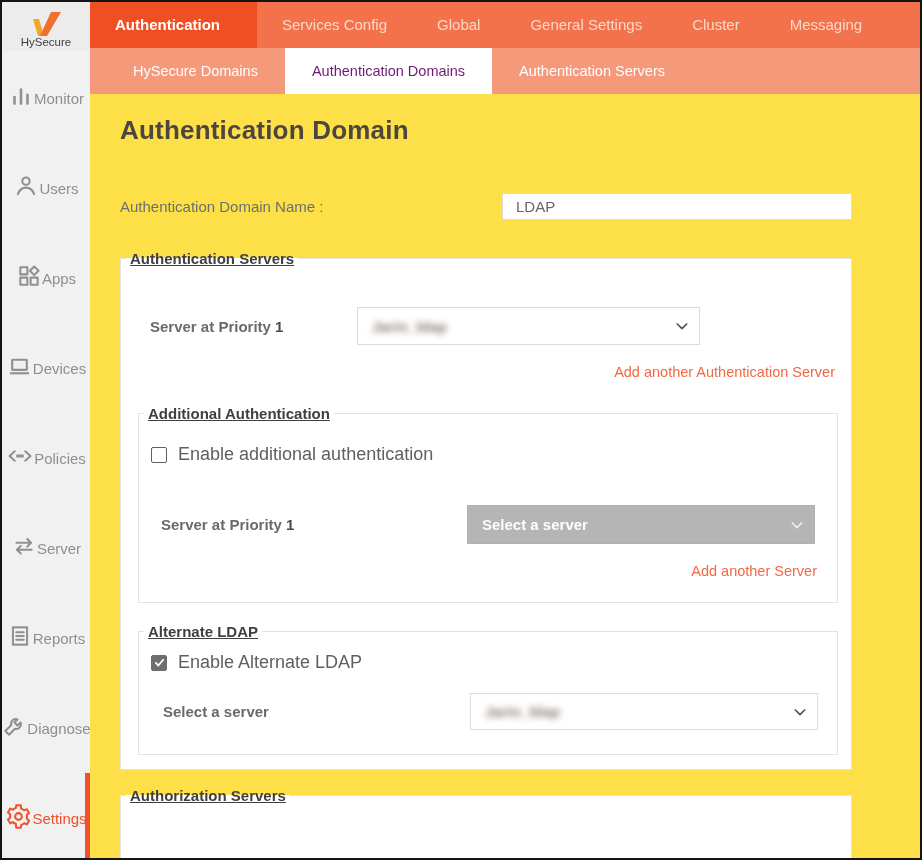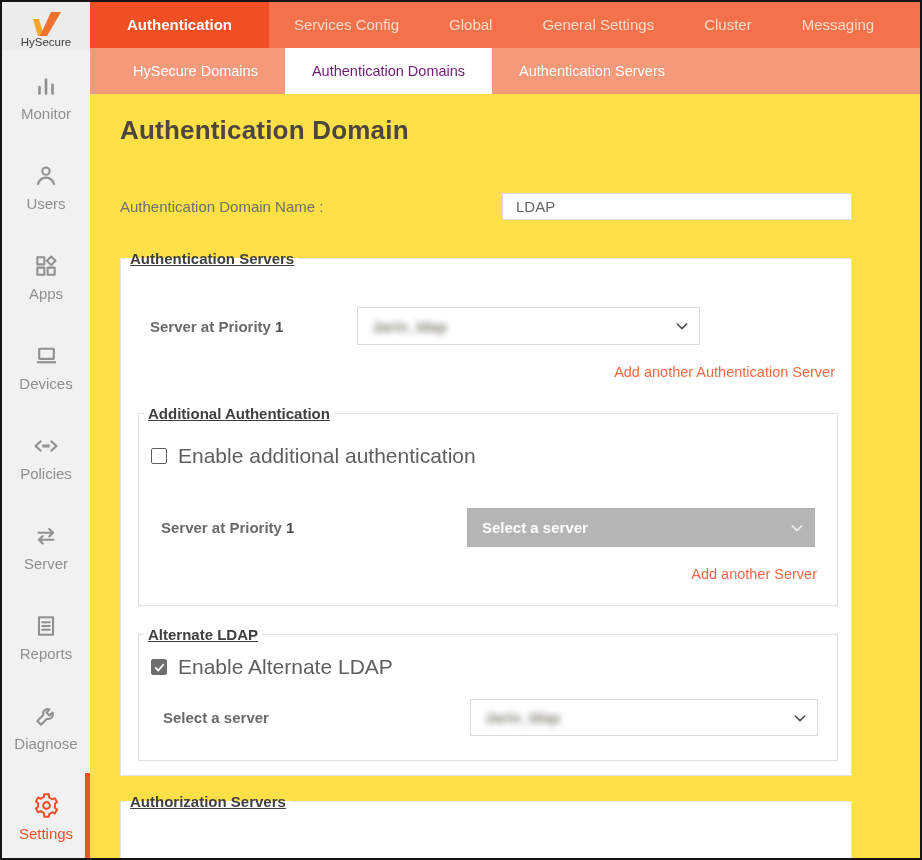--- a/index.html
+++ b/index.html
@@ -7,30 +7,30 @@
     position:relative; width:922px; height:860px; box-sizing:border-box;
     border:2px solid #141414; background:#fff; overflow:hidden;
     font-family:"Liberation Sans", sans-serif;
   }
 
   
   .sidebar { position:absolute; left:0; top:0; width:88px; height:100%; background:#f1f1f1; z-index:3; }
   .logo-area { height:46px; background:#ececec; display:flex; flex-direction:column; align-items:center; justify-content:flex-end; padding-bottom:3px; cursor:pointer; }
   .logo-text { font-size:11.5px; color:#3d3d3d; line-height:12px; }
   .side-nav { display:flex; flex-direction:column; }
-  .side-item { position:relative; height:90px; display:flex; flex-direction:column; align-items:center; justify-content:center; color:#8f8f8f; cursor:pointer; }
+  .side-item { position:relative; height:90px; display:flex; flex-direction:row; align-items:center; justify-content:center; color:#8f8f8f; cursor:pointer; }
   .side-item .icn { height:30px; display:flex; align-items:center; justify-content:center; }
   .side-item .slabel { font-size:15px; margin-top:4px; }
   .side-item svg { stroke:#909090; }
   .side-item.active { color:#f1502b; }
   .side-item.active svg { stroke:#f1502b; }
   .side-item.active::after { content:""; position:absolute; right:0; top:2px; bottom:0; width:5px; background:#f1502b; }
 
   
-  .topnav { position:absolute; left:88px; top:0; right:0; height:46px; background:#f3724c; display:flex; z-index:2; }
+  .topnav { position:absolute; left:76px; top:0; right:0; height:46px; background:#f3724c; display:flex; z-index:2; }
   .toptab { line-height:46px; padding:0 25px; font-size:15px; color:#fbd9c8; cursor:pointer; white-space:nowrap; }
   .toptab.active { background:#f04e23; color:#ffffff; font-weight:bold; padding:0 37px; }
 
   
   .subnav { position:absolute; left:83px; top:46px; right:0; height:46px; background:#f5997b; display:flex; padding-left:21px; box-sizing:border-box; z-index:2; }
   .subtab { line-height:46px; padding:0 27px; font-size:14.5px; color:#fefefe; cursor:pointer; white-space:nowrap; }
   .subtab.active { background:#ffffff; color:#701a75; }
 
   
   .content { position:absolute; left:88px; top:92px; right:0; bottom:0; background:#fde047; padding-left:30px; box-sizing:border-box; overflow:hidden; }
@@ -63,21 +63,21 @@
   .redacted { filter:blur(3px); }
 
   .link-row { text-align:right; margin-top:18px; padding-right:16px; }
   .link-row.inner { padding-right:20px; padding-bottom:22px; }
   a.add-link { color:#f26845; font-size:14.5px; text-decoration:none; cursor:pointer; }
 
   .cb-row { display:flex; align-items:center; margin-top:22px; padding-left:12px; }
   .cb-row.alt { margin-top:12px;text-align:center; }
   .cb { width:16px; height:16px; border:1.5px solid #606060; background:#fff; box-sizing:border-box; border-radius:2px; cursor:pointer; flex:0 0 auto; }
   .cb.checked { background:#6e6e6e; border-color:#6e6e6e; display:flex; align-items:center; justify-content:center; }
-  .cb-label { margin-left:11px; font-size:21px; color:#5f5f5f; }
+  .cb-label { margin-left:11px; font-size:18px; color:#5f5f5f; }
 
   .fs.authz { width:730px; margin-top:17px; height:80px; }
 </style>
 </head>
 <body>
 
 <div class="window">
 
   <aside class="sidebar">
     <div class="logo-area">

